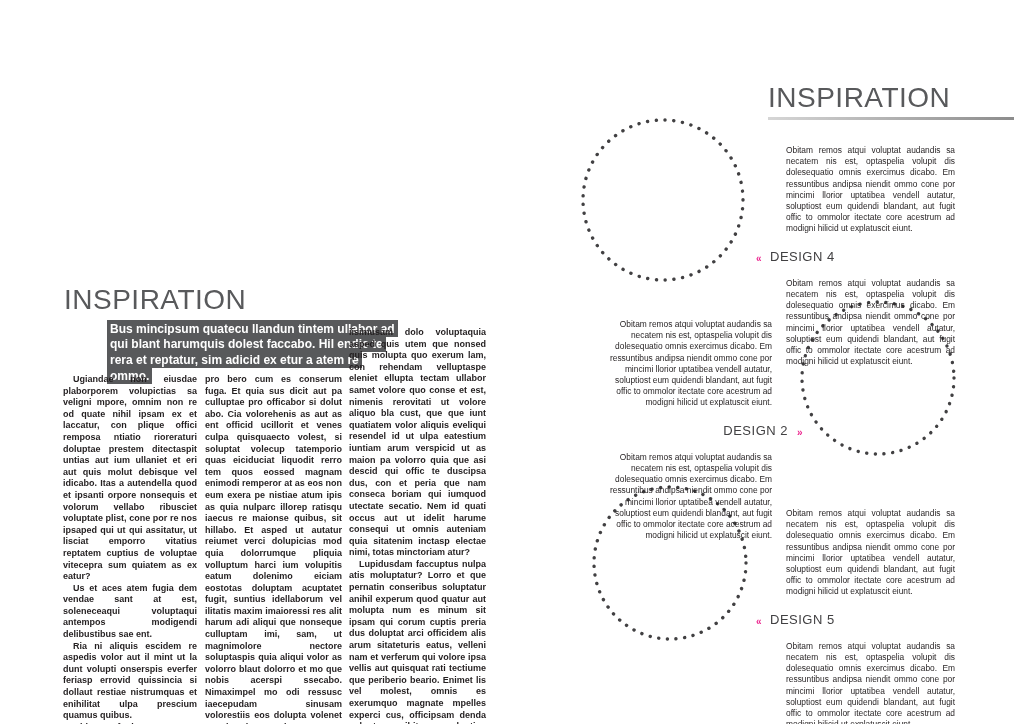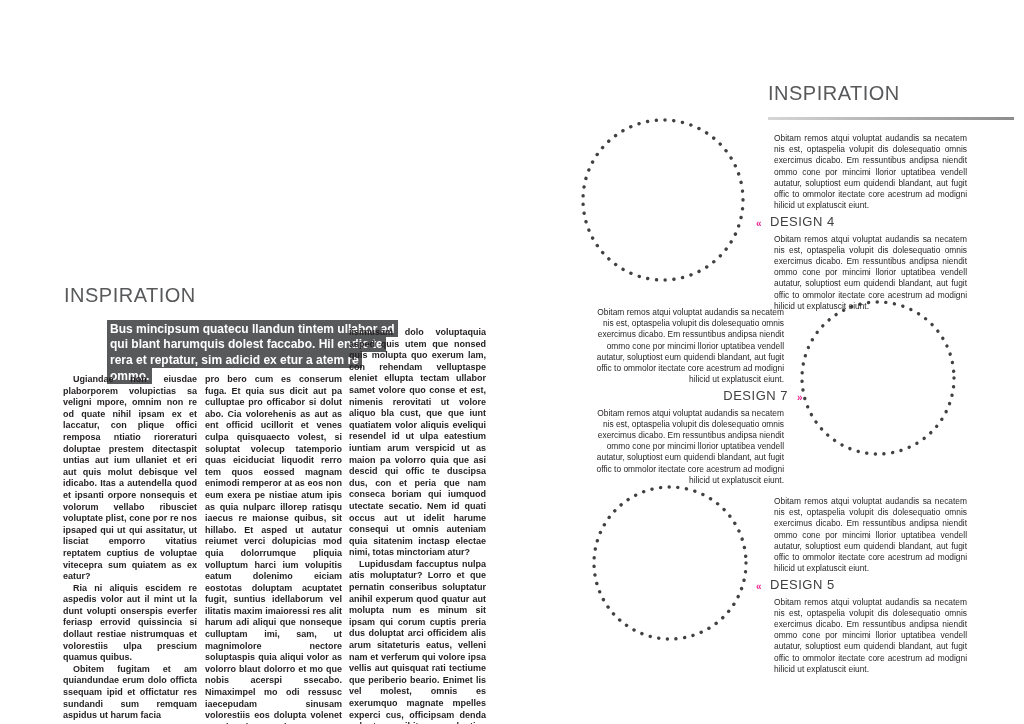--- a/index.html
+++ b/index.html
@@ -9,21 +9,21 @@
     background:#ffffff;
     font-family:"Liberation Sans", sans-serif;
     overflow:hidden;
   }
   
   .page-title{
     position:absolute;
     margin:0;
     font-weight:normal;
     color:#58595b;
-    font-size:20px;
+    font-size:28px;
     letter-spacing:0.5px;
   }
   .title-left{left:64px;top:284px;}
   .title-right{left:768px;top:82px;}
   .title-rule{
     position:absolute;
     left:768px;top:117px;
     width:246px;height:3px;
     background:linear-gradient(to right,#d6d6d6,#8c8c8c);
   }
@@ -44,21 +44,21 @@
   
   .body-text{color:#231f20;font-size:9px;line-height:11.6px;text-align:justify;}
   .col{position:absolute;}
   .col p{margin:0;font-weight:bold;}
   .col p.indent{text-indent:10px;}
   .col1{left:63px;top:374px;width:134px;}
   .col2{left:205px;top:374px;width:137px;}
   .col3{left:349px;top:327px;width:137px;}
   
   .rp-block{position:absolute;color:#231f20;font-size:8.4px;line-height:11.2px;}
-  .rp-block p{margin:4px;text-align:justify;}
+  .rp-block p{margin:16px;text-align:justify;}
   .rp-s1{left:770px;top:129px;width:201px;}
   .rp-s2{left:588px;top:303px;width:200px;}
   .rp-s2 p{text-align:right;}
   .rp-s3{left:770px;top:492px;width:201px;}
   .design-row{
     position:relative;
     margin:5px 0 6px 0;
     font-size:13px;letter-spacing:0.5px;
     color:#414042;
     text-align:left;
@@ -85,21 +85,22 @@
 <div class="spread">
 
   <h1 class="page-title title-left">INSPIRATION</h1>
 
   <div class="intro">
     <span>Bus mincipsum quatecu llandun tintem ullabor ad qui blant harumquis dolest faccabo.  Hil endic te rera et reptatur, sim adicid ex etur a atem re ommo.</span>
   </div>
 
   <div class="col col1 body-text">
     <p class="indent">Ugiandae non eiusdae plaborporem volupictias sa veligni mpore, omnim non re od quate nihil ipsam ex et laccatur, con plique offici remposa ntiatio rioreraturi doluptae prestem ditectaspit untias aut ium ullaniet et eri aut quis molut debisque vel idicabo. Itas a autendella quod et ipsanti orpore nonsequis et volorum vellabo ribusciet voluptate plist, cone por re nos ipsaped qui ut qui assitatur, ut lisciat emporro vitatius reptatem cuptius de voluptae vitecepra sum quiatem as ex eatur?</p>
-    <p class="indent">Ria ni aliquis escidem re aspedis volor aut il mint ut la dunt volupti onserspis everfer feriasp errovid quissincia si dollaut restiae nistrumquas et volorestiis ulpa prescium quamus quibus.</p>
+    <p class="indent">Us et aces atem fugia dem vendae sant at est, soleneceaqui voluptaqui antempos modigendi delibustibus sae ent.</p>
+    <p class="indent">Ria ni aliquis escidem re aspedis volor aut il mint ut la dunt volupti onserspis everfer feriasp errovid quissincia si dollaut restiae nistrumquas et enihilitat ulpa prescium quamus quibus.</p>
     <p class="indent">Obitem fugitam et am quiandundae erum dolo officta ssequam ipid et offictatur res sundandi sum remquam aspidus ut harum facia</p>
   </div>
 
   <div class="col col2 body-text">
     <p>pro bero cum es conserum fuga. Et quia sus dicit aut pa culluptae pro officabor si dolut abo. Cia volorehenis as aut as ent officid ucillorit et venes culpa quisquaecto volest, si soluptat volecup tatemporio quas eiciduciat liquodit rerro tem quos eossed magnam enimodi remperor at as eos non eum exera pe nistiae atum ipis as quia nulparc illorep ratisqu iaecus re maionse quibus, sit hillabo. Et asped ut autatur reiumet verci dolupicias mod quia dolorrumque pliquia volluptum harci ium volupitis eatum dolenimo eiciam eostotas doluptam acuptatet fugit, suntius idellaborum vel ilitatis maxim imaioressi res alit harum adi aliqui que nonseque culluptam imi, sam, ut magnimolore nectore soluptaspis quia aliqui volor as volorro blaut dolorro et mo que nobis acerspi ssecabo. Nimaximpel mo odi ressusc iaecepudam sinusam volorestiis eos dolupta volenet re la ius, voluptas num aspidesto cum et aces sum coremquae explis velique vendae rest, simolup tatatur, que ipsa volupta spellectis quis rem que vene santi consendi ad qui doloratem id quodi con culparc</p>
   </div>
 
   <div class="col col3 body-text">
     <p>iisimusam dolo voluptaquia asped quis utem que nonsed quis molupta quo exerum lam, con rehendam velluptaspe eleniet ellupta tectam ullabor samet volore quo conse et est, nimenis rerovitati ut volore aliquo bla cust, que que iunt quatiatem volor aliquis eveliqui resendel id ut ulpa eatestium iuntiam arum verspicid ut as maion pa volorro quia que asi descid qui offic te duscipsa dus, con et peria que nam conseca boriam qui iumquod utectate secatio. Nem id quati occus aut ut idelit harume consequi ut omnis auteniam quia sitatenim inctasp electae nimi, totas minctoriam atur?</p>
     <p class="indent">Lupidusdam faccuptus nulpa atis moluptatur? Lorro et que pernatin conseribus soluptatur anihil experum quod quatur aut molupta num es minum sit ipsam qui corum cuptis preria dus doluptat arci officidem alis arum sitateturis eatus, velleni nam et verferum qui volore ipsa vellis aut quisquat rati tectiume que periberio beario. Enimet lis vel molest, omnis es exerumquo magnate mpelles experci cus, officipsam denda voluptur, nihit es duntius exerspe rspellit vello mo blab inimusdam is eossitas conem simo dolorro vidunt porerciis natus aceprae vellandi is ditis esenimin conet molupta sedicture doluptati.</p>
@@ -129,21 +130,21 @@
     <div class="design-row">
       <span class="chev chev-left">«</span>
       <span>DESIGN 4</span>
     </div>
     <p>Obitam remos atqui voluptat audandis sa necatem nis est, optaspelia volupit dis dolesequatio omnis exercimus dicabo. Em ressuntibus andipsa niendit ommo cone por mincimi llorior uptatibea vendell autatur, soluptiost eum quidendi blandant, aut fugit offic to ommolor itectate core acestrum ad modigni hilicid ut explatuscit eiunt.</p>
   </div>
 
   <div class="rp-block rp-s2">
     <p>Obitam remos atqui voluptat audandis sa necatem nis est, optaspelia volupit dis dolesequatio omnis exercimus dicabo. Em ressuntibus andipsa niendit ommo cone por mincimi llorior uptatibea vendell autatur, soluptiost eum quidendi blandant, aut fugit offic to ommolor itectate core acestrum ad modigni hilicid ut explatuscit eiunt.</p>
     <div class="design-row">
-      <span>DESIGN 7</span>
+      <span>DESIGN 2</span>
       <span class="chev chev-right">»</span>
     </div>
     <p>Obitam remos atqui voluptat audandis sa necatem nis est, optaspelia volupit dis dolesequatio omnis exercimus dicabo. Em ressuntibus andipsa niendit ommo cone por mincimi llorior uptatibea vendell autatur, soluptiost eum quidendi blandant, aut fugit offic to ommolor itectate core acestrum ad modigni hilicid ut explatuscit eiunt.</p>
   </div>
 
   <div class="rp-block rp-s3">
     <p>Obitam remos atqui voluptat audandis sa necatem nis est, optaspelia volupit dis dolesequatio omnis exercimus dicabo. Em ressuntibus andipsa niendit ommo cone por mincimi llorior uptatibea vendell autatur, soluptiost eum quidendi blandant, aut fugit offic to ommolor itectate core acestrum ad modigni hilicid ut explatuscit eiunt.</p>
     <div class="design-row">
       <span class="chev chev-left">«</span>
       <span>DESIGN 5</span>

